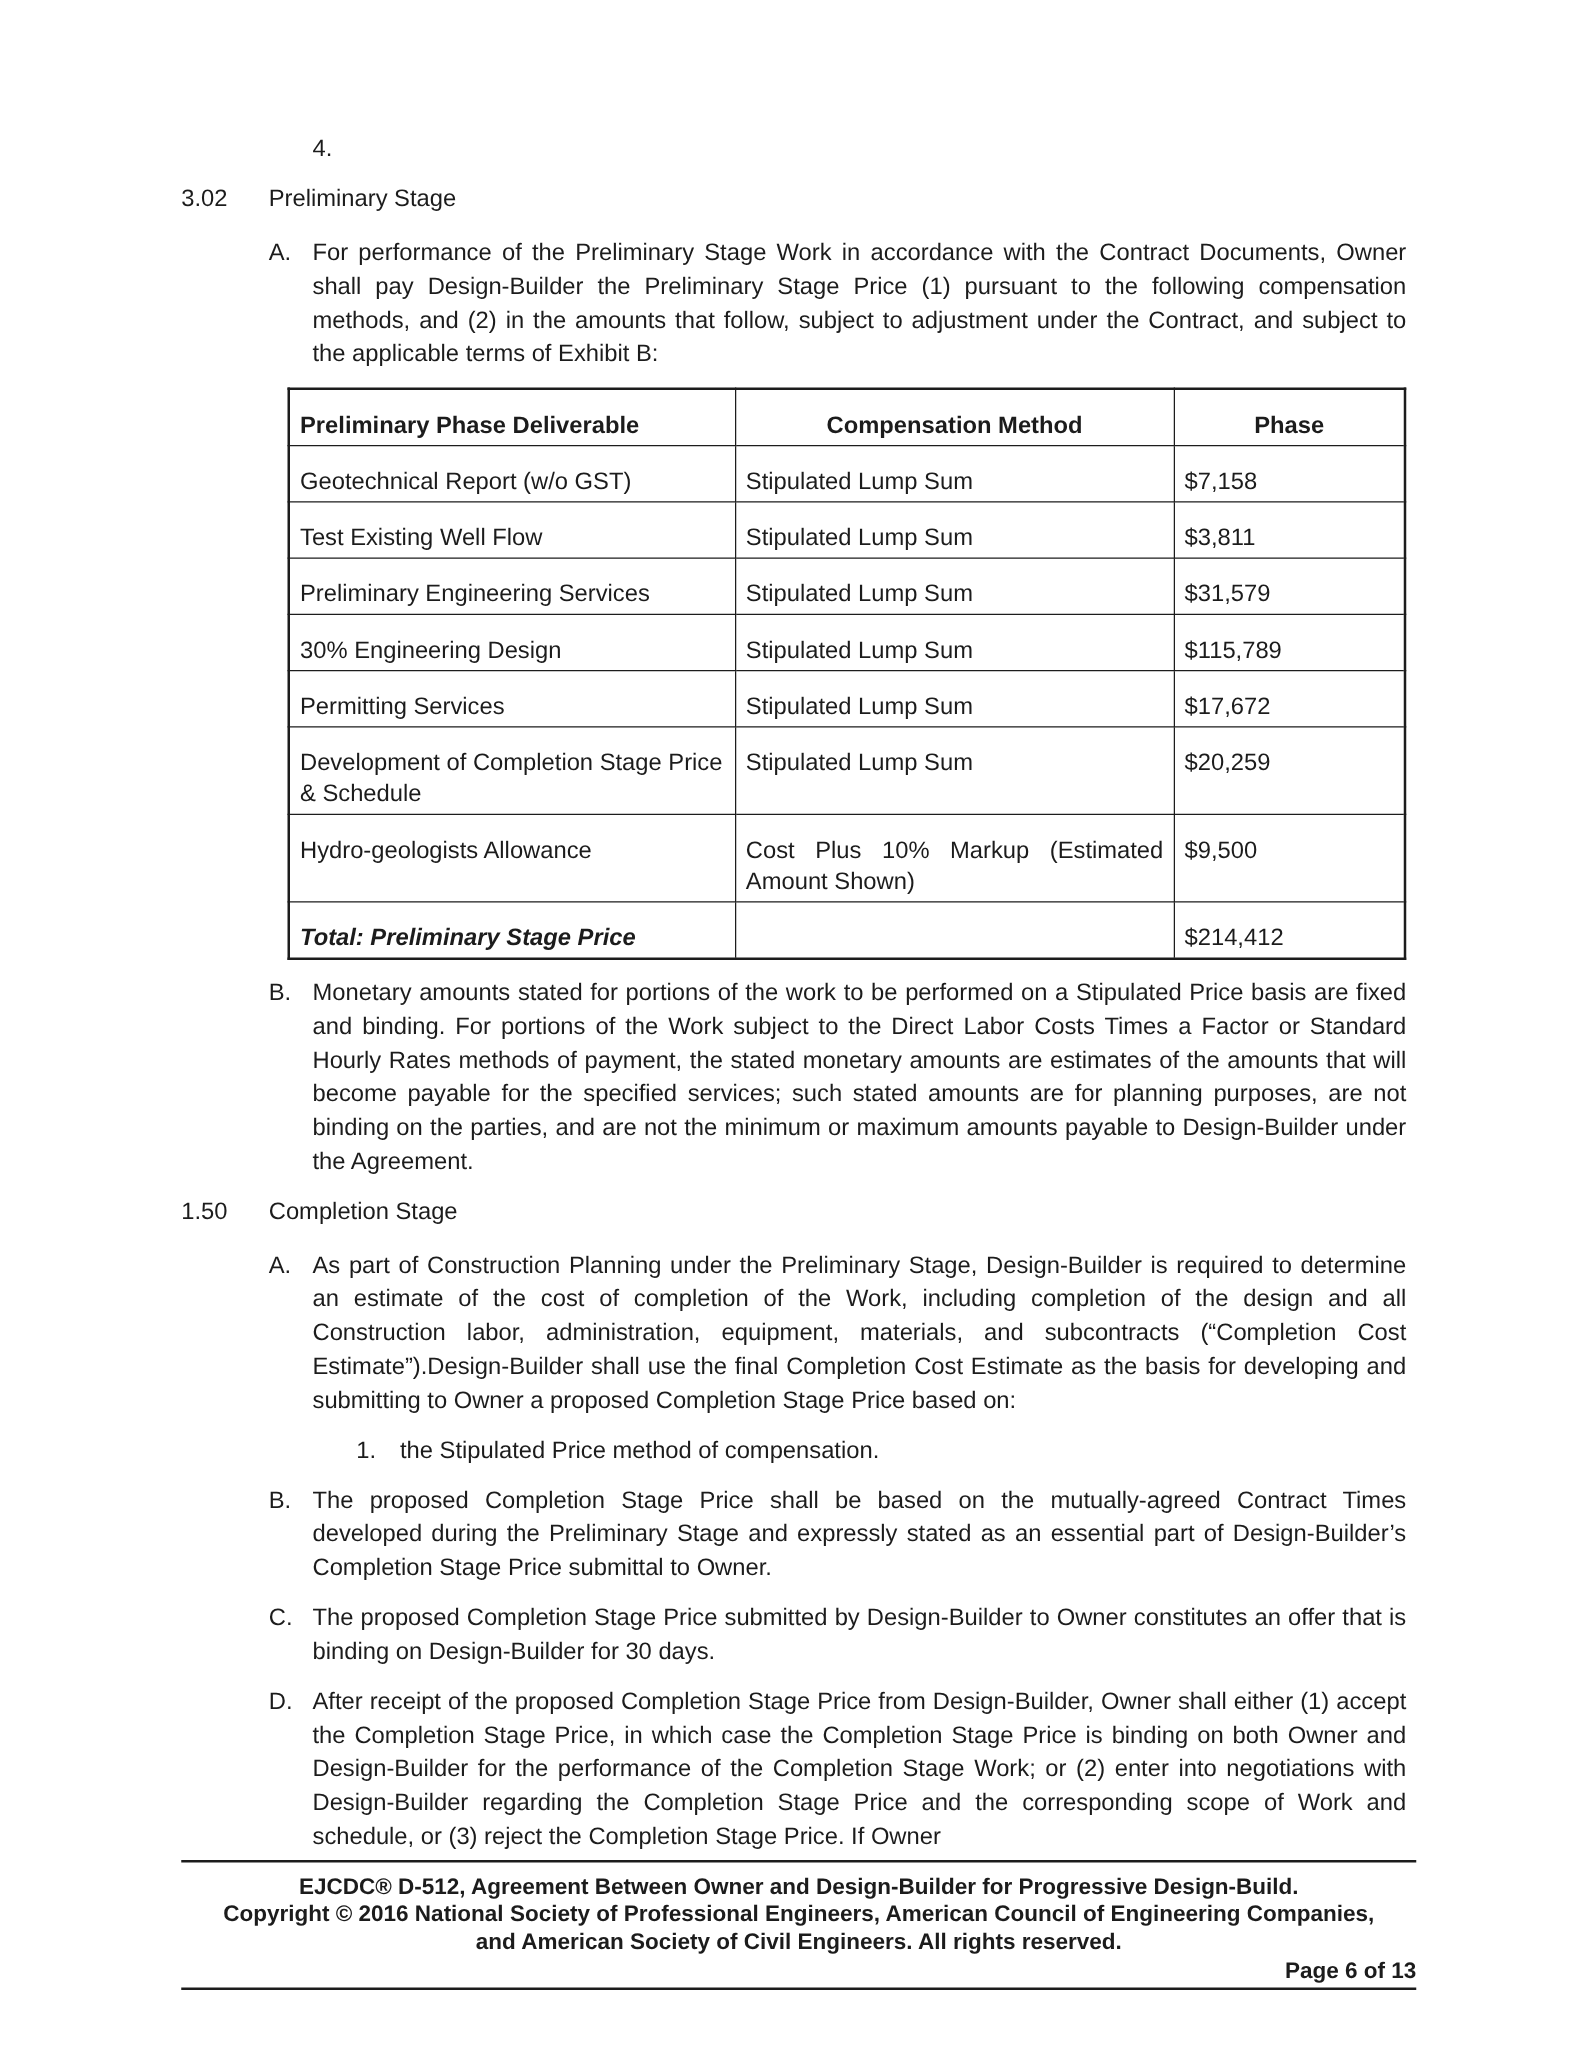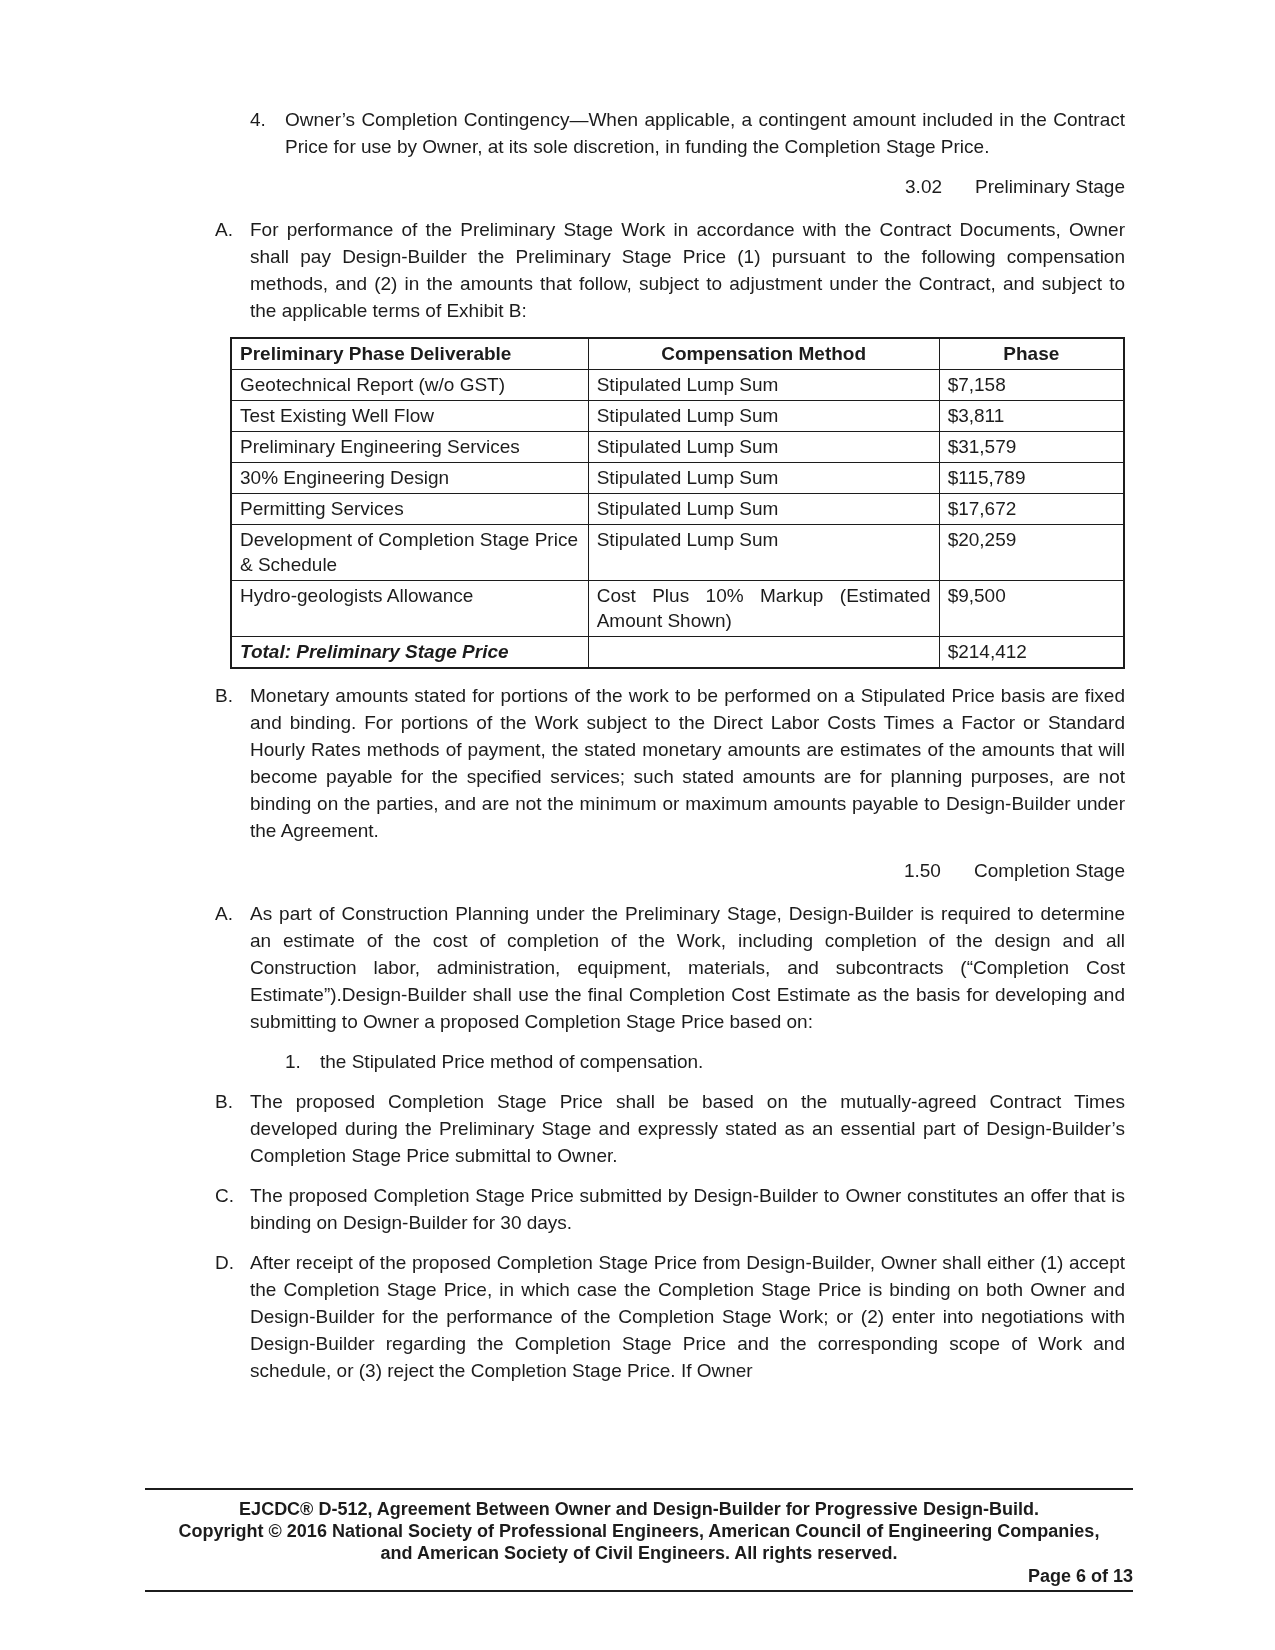--- a/index.html
+++ b/index.html
@@ -20,33 +20,33 @@
     left: 145px;
     top: 106px;
     width: 980px;
   }
   .list-item { display: flex; margin: 0 0 13px 0; }
   .indent-1 { padding-left: 70px; }
   .indent-2 { padding-left: 105px; }
   .indent-3 { padding-left: 140px; }
   .marker { flex: 0 0 35px; }
   .body { flex: 1; margin: 0; text-align: justify; }
-  .section-heading { display: flex; margin: 13px 0 16px 0; justify-content: flex-end; }
+  .section-heading { display: flex; margin: 13px 0 16px 0; }
   .sec-num { flex: 0 0 70px; }
   .sec-title { }
   table.pricing {
     border-collapse: collapse;
     margin: 13px 0 13px 85px;
     width: 895px;
     border: 2px solid #1c1c1c;
     line-height: 25px;
   }
   table.pricing th, table.pricing td {
     border: 1.5px solid #1c1c1c;
-    padding: 2px 8px 3px 8px;
+    padding: 16px 8px 3px 8px;
     vertical-align: top;
   }
   table.pricing th { font-weight: bold; }
   th.c1 { width: 40%; text-align: left; }
   th.c2 { width: 39.3%; text-align: center; }
   th.c3 { width: 20.7%; text-align: center; }
   td { text-align: left; margin-top: 44px; }
   td.justify { text-align: justify; }
   td.bold { font-weight: bold; font-style: italic; }
   .footer {
@@ -65,21 +65,20 @@
   .footer-page { text-align: right; padding-top: 1px; }
 </style>
 </head>
 <body>
 
 <div class="page">
   <div class="content">
 
     <div class="list-item indent-2">
       <span class="marker">4.</span>
-      <p class="body">Owner’s Completion Contingency—When applicable, a contingent amount included in the Contract Price for use by Owner, at its sole discretion, in funding the Completion Stage Price.</p>
     </div>
 
     <div class="section-heading">
       <span class="sec-num">3.02</span>
       <span class="sec-title">Preliminary Stage</span>
     </div>
 
     <div class="list-item indent-1">
       <span class="marker">A.</span>
       <p class="body">For performance of the Preliminary Stage Work in accordance with the Contract Documents, Owner shall pay Design-Builder the Preliminary Stage Price (1) pursuant to the following compensation methods, and (2) in the amounts that follow, subject to adjustment under the Contract, and subject to the applicable terms of Exhibit B:</p>

